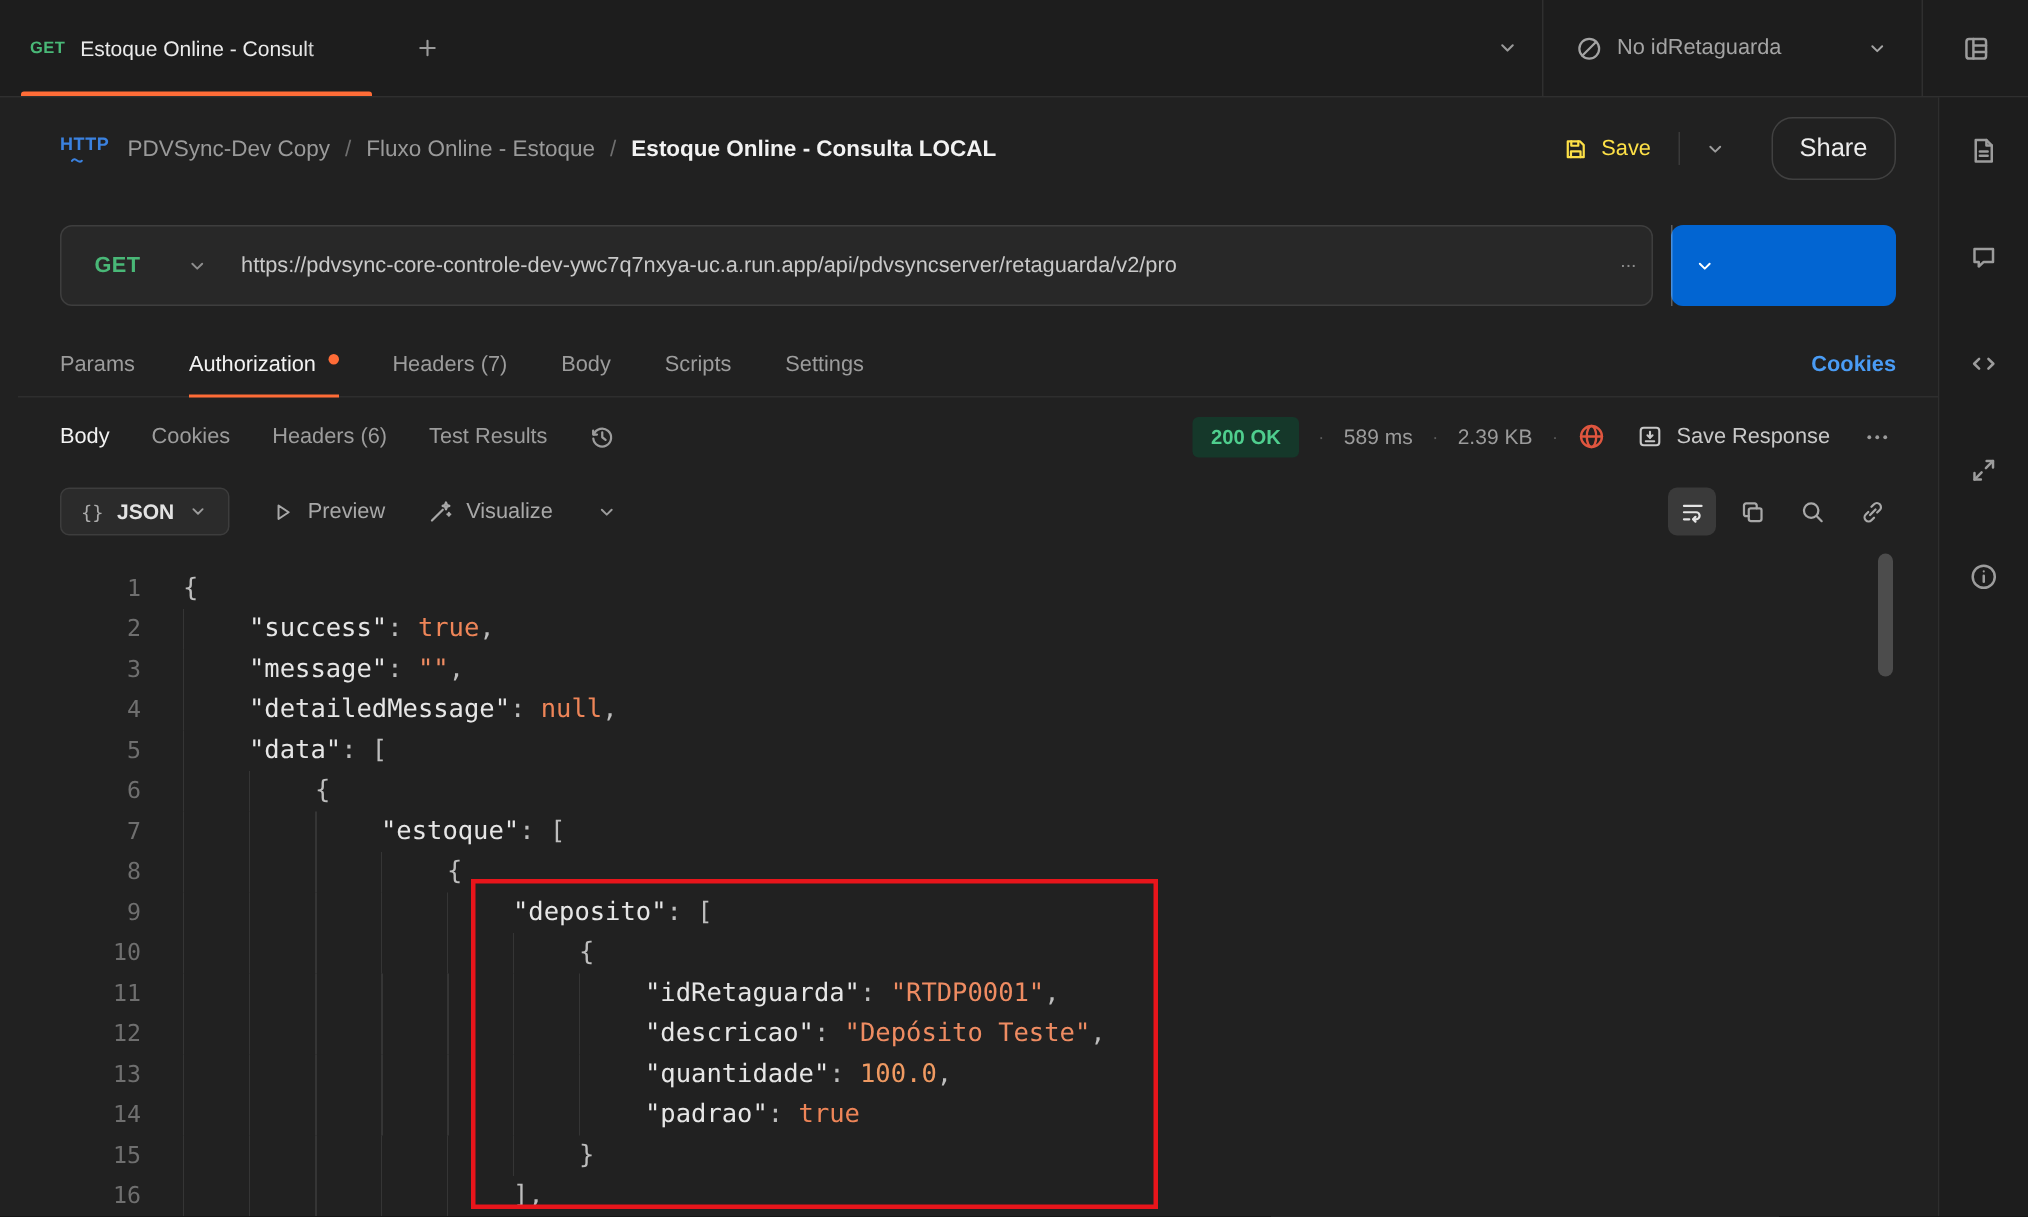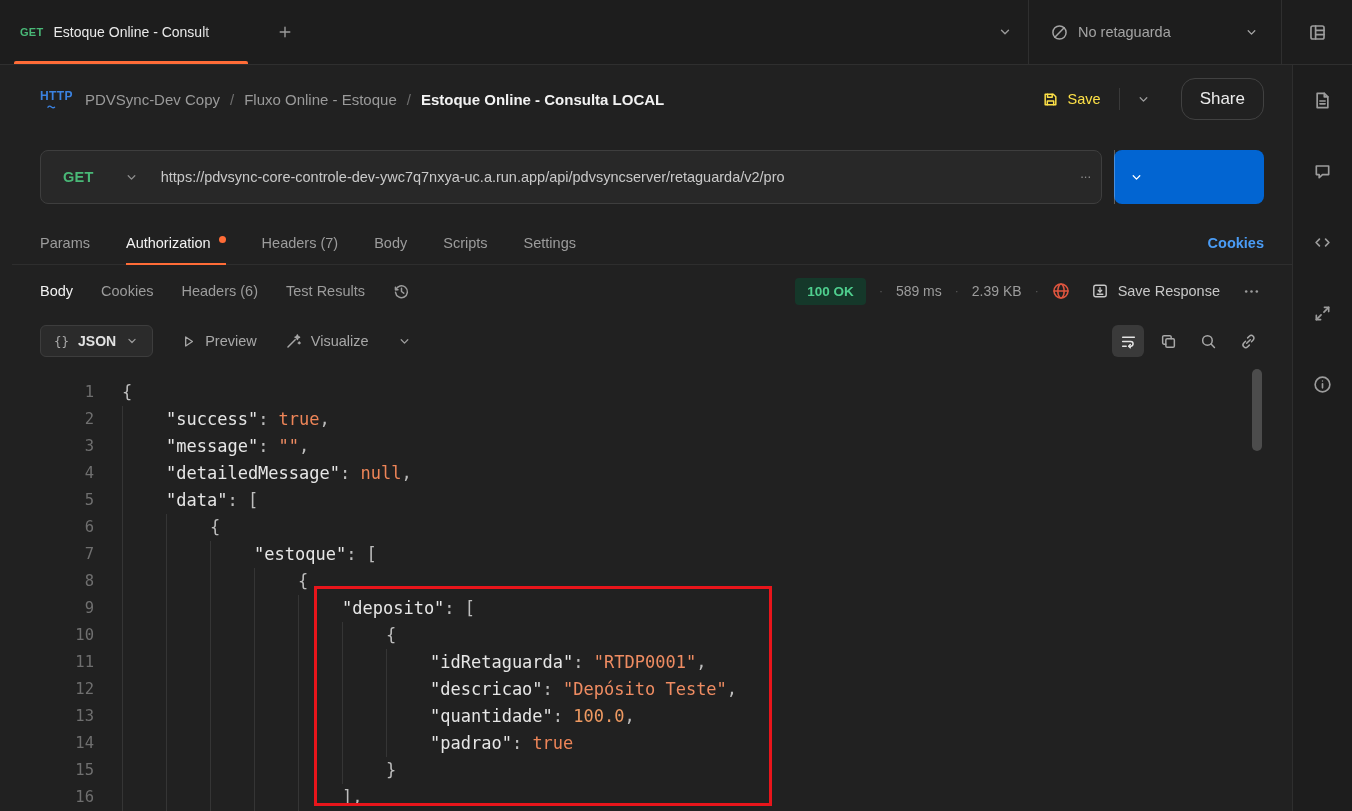--- a/index.html
+++ b/index.html
@@ -132,21 +132,21 @@
       <svg class="ic" width="16" height="16" viewBox="0 0 16 16">
           <path d="M4.5 6.2L8 9.7l3.5-3.5"></path>
         </svg>
     </div>
     <div class="tb-divider"></div>
     <div class="env">
       <svg class="ic" width="17" height="17" viewBox="0 0 16 16">
           <circle cx="8" cy="8" r="6.2"></circle>
           <path d="M3.6 12.4L12.4 3.6"></path>
         </svg>
-      <span class="lbl">No retaguarda</span>
+      <span class="lbl">No idRetaguarda</span>
       <svg class="ic" width="15" height="15" viewBox="0 0 16 16">
           <path d="M4.5 6.2L8 9.7l3.5-3.5"></path>
         </svg>
     </div>
     <div class="rail-top">
       <svg class="ic" width="19" height="19" viewBox="0 0 16 16">
           <rect x="2.5" y="2.5" width="11" height="11" rx="1.5"></rect>
           <path d="M6.4 2.5v11M6.4 6.2h7.1M6.4 9.8h7.1"></path>
         </svg>
     </div>
@@ -238,21 +238,21 @@
         <div class="resp-tab">Headers (6)</div>
         <div class="resp-tab">Test Results</div>
         <div class="hist-btn">
           <svg class="ic" width="17" height="17" viewBox="0 0 16 16">
               <path d="M2.7 6.3A5.6 5.6 0 1 1 2.4 8.8"></path>
               <path d="M2.3 3.9v2.4h2.4"></path>
               <path d="M8 5v3l2.1 1.6"></path>
             </svg>
         </div>
         <div class="meta">
-          <span class="status-badge">100 OK</span>
+          <span class="status-badge">200 OK</span>
           <span class="dot">·</span>
           <span class="dim">589 ms</span>
           <span class="dot">·</span>
           <span class="dim">2.39 KB</span>
           <span class="dot">·</span>
           <span class="globe">
             <svg class="ic" width="18" height="18" viewBox="0 0 16 16">
                 <circle cx="8" cy="8" r="6.2"></circle>
                 <ellipse cx="8" cy="8" rx="2.8" ry="6.2"></ellipse>
                 <path d="M1.8 8h12.4"></path>

